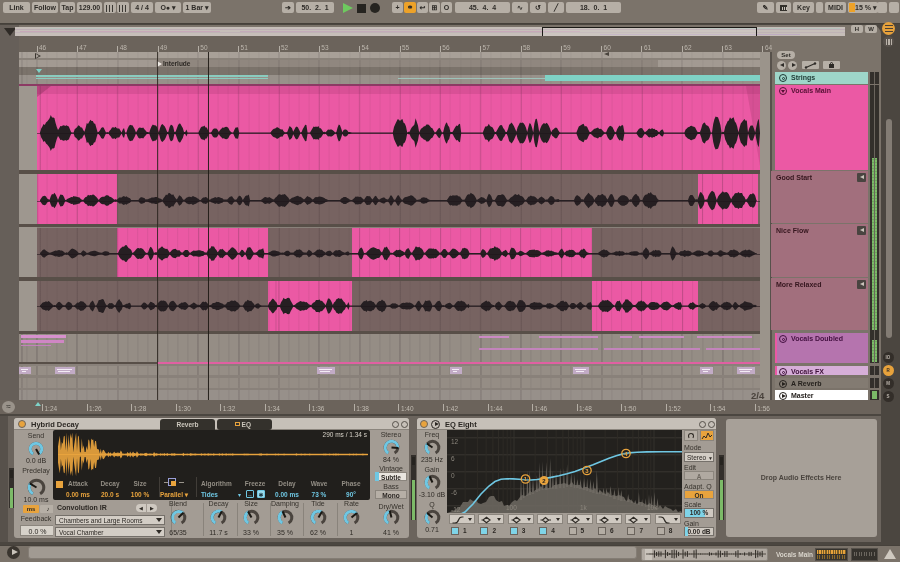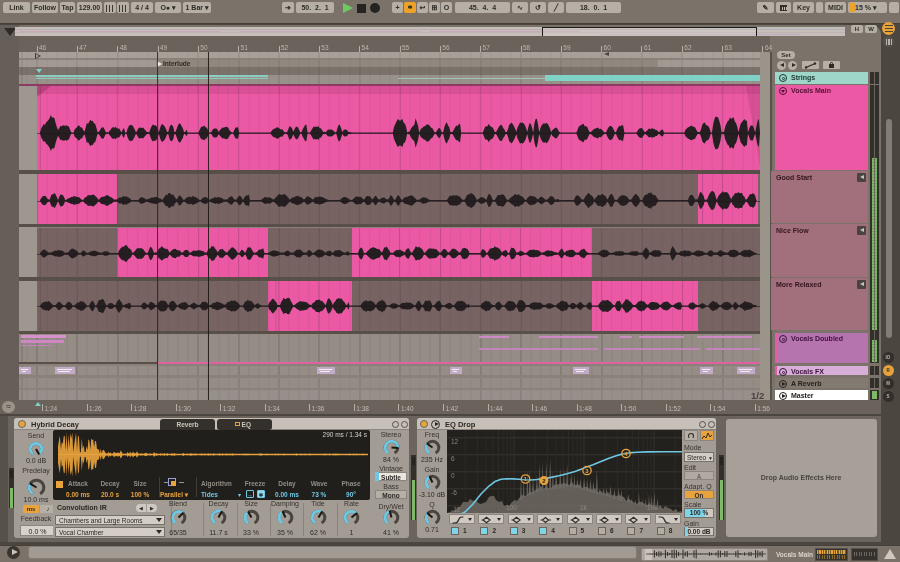--- a/index.html
+++ b/index.html
@@ -183,21 +183,21 @@
 <div class="a" style="left:700px;top:367px;width:13px;height:7px;background:#c2abc6"></div>
 <div class="a" style="left:702px;top:369px;width:8px;height:1.2px;background:#f3ecf4"></div>
 <div class="a" style="left:703px;top:371px;width:5px;height:1.2px;background:#f3ecf4"></div>
 <div class="a" style="left:737px;top:367px;width:18px;height:7px;background:#c2abc6"></div>
 <div class="a" style="left:739px;top:369px;width:13px;height:1.2px;background:#f3ecf4"></div>
 <div class="a" style="left:740px;top:371px;width:10px;height:1.2px;background:#f3ecf4"></div>
 <div class="a" style="left:19px;top:377.5px;width:741px;height:10px;background-color:#958d85;background-image:repeating-linear-gradient(90deg,rgba(35,25,30,0.15) 0 1px,transparent 1px 40.33px),repeating-linear-gradient(90deg,rgba(35,25,30,0.08) 0 1px,transparent 1px 10.0825px);background-position:17.5px 0,7.4175px 0;"></div>
 <div class="a" style="left:19px;top:389.5px;width:741px;height:10px;background-color:#97908a;background-image:repeating-linear-gradient(90deg,rgba(35,25,30,0.15) 0 1px,transparent 1px 40.33px),repeating-linear-gradient(90deg,rgba(35,25,30,0.08) 0 1px,transparent 1px 10.0825px);background-position:17.5px 0,7.4175px 0;"></div>
 <div class="a" style="left:760px;top:52px;width:10px;height:348px;background:#9b948b"></div>
 <div class="a" style="left:770px;top:52px;width:1.5px;height:348px;background:#57514b"></div>
-<div class="a" style="left:751px;top:390px;width:25px;height:11px;color:#49423c;font-size:9.5px;font-weight:bold">1/2</div>
+<div class="a" style="left:751px;top:390px;width:25px;height:11px;color:#49423c;font-size:9.5px;font-weight:bold">2/4</div>
 <div class="a" style="left:156.5px;top:52px;width:1px;height:348px;background:rgba(40,34,28,.8)"></div>
 <div class="a" style="left:207.5px;top:52px;width:1.5px;height:348px;background:rgba(30,25,20,.9)"></div>
 <div class="a" style="left:0;top:400px;width:881px;height:14px;background:#6b635b"></div>
 <div class="a" style="left:2px;top:401px;width:13px;height:12px;border-radius:50%;background:#9a938a;color:#2e2b27;font-size:8px;text-align:center;line-height:12px">≈</div>
 <div class="a" style="left:42.0px;top:404px;width:1px;height:7px;background:#b5afa6"></div>
 <div class="a" style="left:44.5px;top:404.5px;width:26px;height:8px;color:#c2bcb3;font-size:6.5px;line-height:8px">1:24</div>
 <div class="a" style="left:86.5px;top:404px;width:1px;height:7px;background:#b5afa6"></div>
 <div class="a" style="left:89.0px;top:404.5px;width:26px;height:8px;color:#c2bcb3;font-size:6.5px;line-height:8px">1:26</div>
 <div class="a" style="left:131.1px;top:404px;width:1px;height:7px;background:#b5afa6"></div>
 <div class="a" style="left:133.6px;top:404.5px;width:26px;height:8px;color:#c2bcb3;font-size:6.5px;line-height:8px">1:28</div>
@@ -440,21 +440,21 @@
   </svg>
 <div class="val" style="left:374px;top:528.5px;width:34px">41 %</div>
 <div class="a" style="left:410.5px;top:455px;width:5px;height:65px;background:#332f2b"></div>
 <div class="a" style="left:411.5px;top:480px;width:3px;height:40px;background:#7cba68"></div>
 <div class="a" style="left:411.5px;top:457px;width:3px;height:8px;background:#26231f"></div>
 <div class="a" style="left:417px;top:418px;width:299px;height:120px;background:#a39c94;border-radius:3px"></div>
 <div class="a" style="left:417px;top:418px;width:299px;height:11.5px;background:#c6c0b8;border-radius:3px 3px 0 0;border-bottom:1px solid #8b857d"></div>
 <div class="a" style="left:420px;top:420px;width:8px;height:8px;border-radius:50%;background:#e8a33d;border:0.5px solid #6b645d"></div>
 <div class="a" style="left:431px;top:420px;width:9px;height:9px;border:1px solid #2b2723;border-radius:50%"></div>
 <div class="a" style="left:434.5px;top:422.3px;width:0;height:0;border-left:4.5px solid #2b2723;border-top:2.6px solid transparent;border-bottom:2.6px solid transparent"></div>
-<div class="a" style="left:445px;top:420px;width:60px;height:9px;color:#2b2723;font-size:7.5px;font-weight:bold">EQ Drop</div>
+<div class="a" style="left:445px;top:420px;width:60px;height:9px;color:#2b2723;font-size:7.5px;font-weight:bold">EQ Eight</div>
 <div class="a" style="left:699px;top:420.5px;width:7px;height:7px;border:1px solid #55504a;border-radius:50%"></div>
 <div class="a" style="left:708px;top:420.5px;width:7px;height:7px;border:1px solid #55504a;border-radius:50%"></div>
 <div class="lbl" style="left:416px;top:431px;width:32px">Freq</div>
 <svg class="a" style="left:421.5px;top:436.5px" width="21.0" height="21.0">
     <path d="M7.4 16.0 A6.3 6.3 0 1 1 13.6 16.0" stroke="#4a443e" stroke-width="3" fill="none"></path>
     <path d="M7.4 16.0 A6.3 6.3 0 0 1 5.3 6.9" stroke="#6fc7e3" stroke-width="3" fill="none"></path>
     <line x1="10.5" y1="10.5" x2="4.8" y2="6.5" stroke="#1b1813" stroke-width="2"></line>
   </svg>
 <div class="val" style="left:416px;top:456px;width:32px">235 Hz</div>
 <div class="lbl" style="left:416px;top:466px;width:32px">Gain</div>

